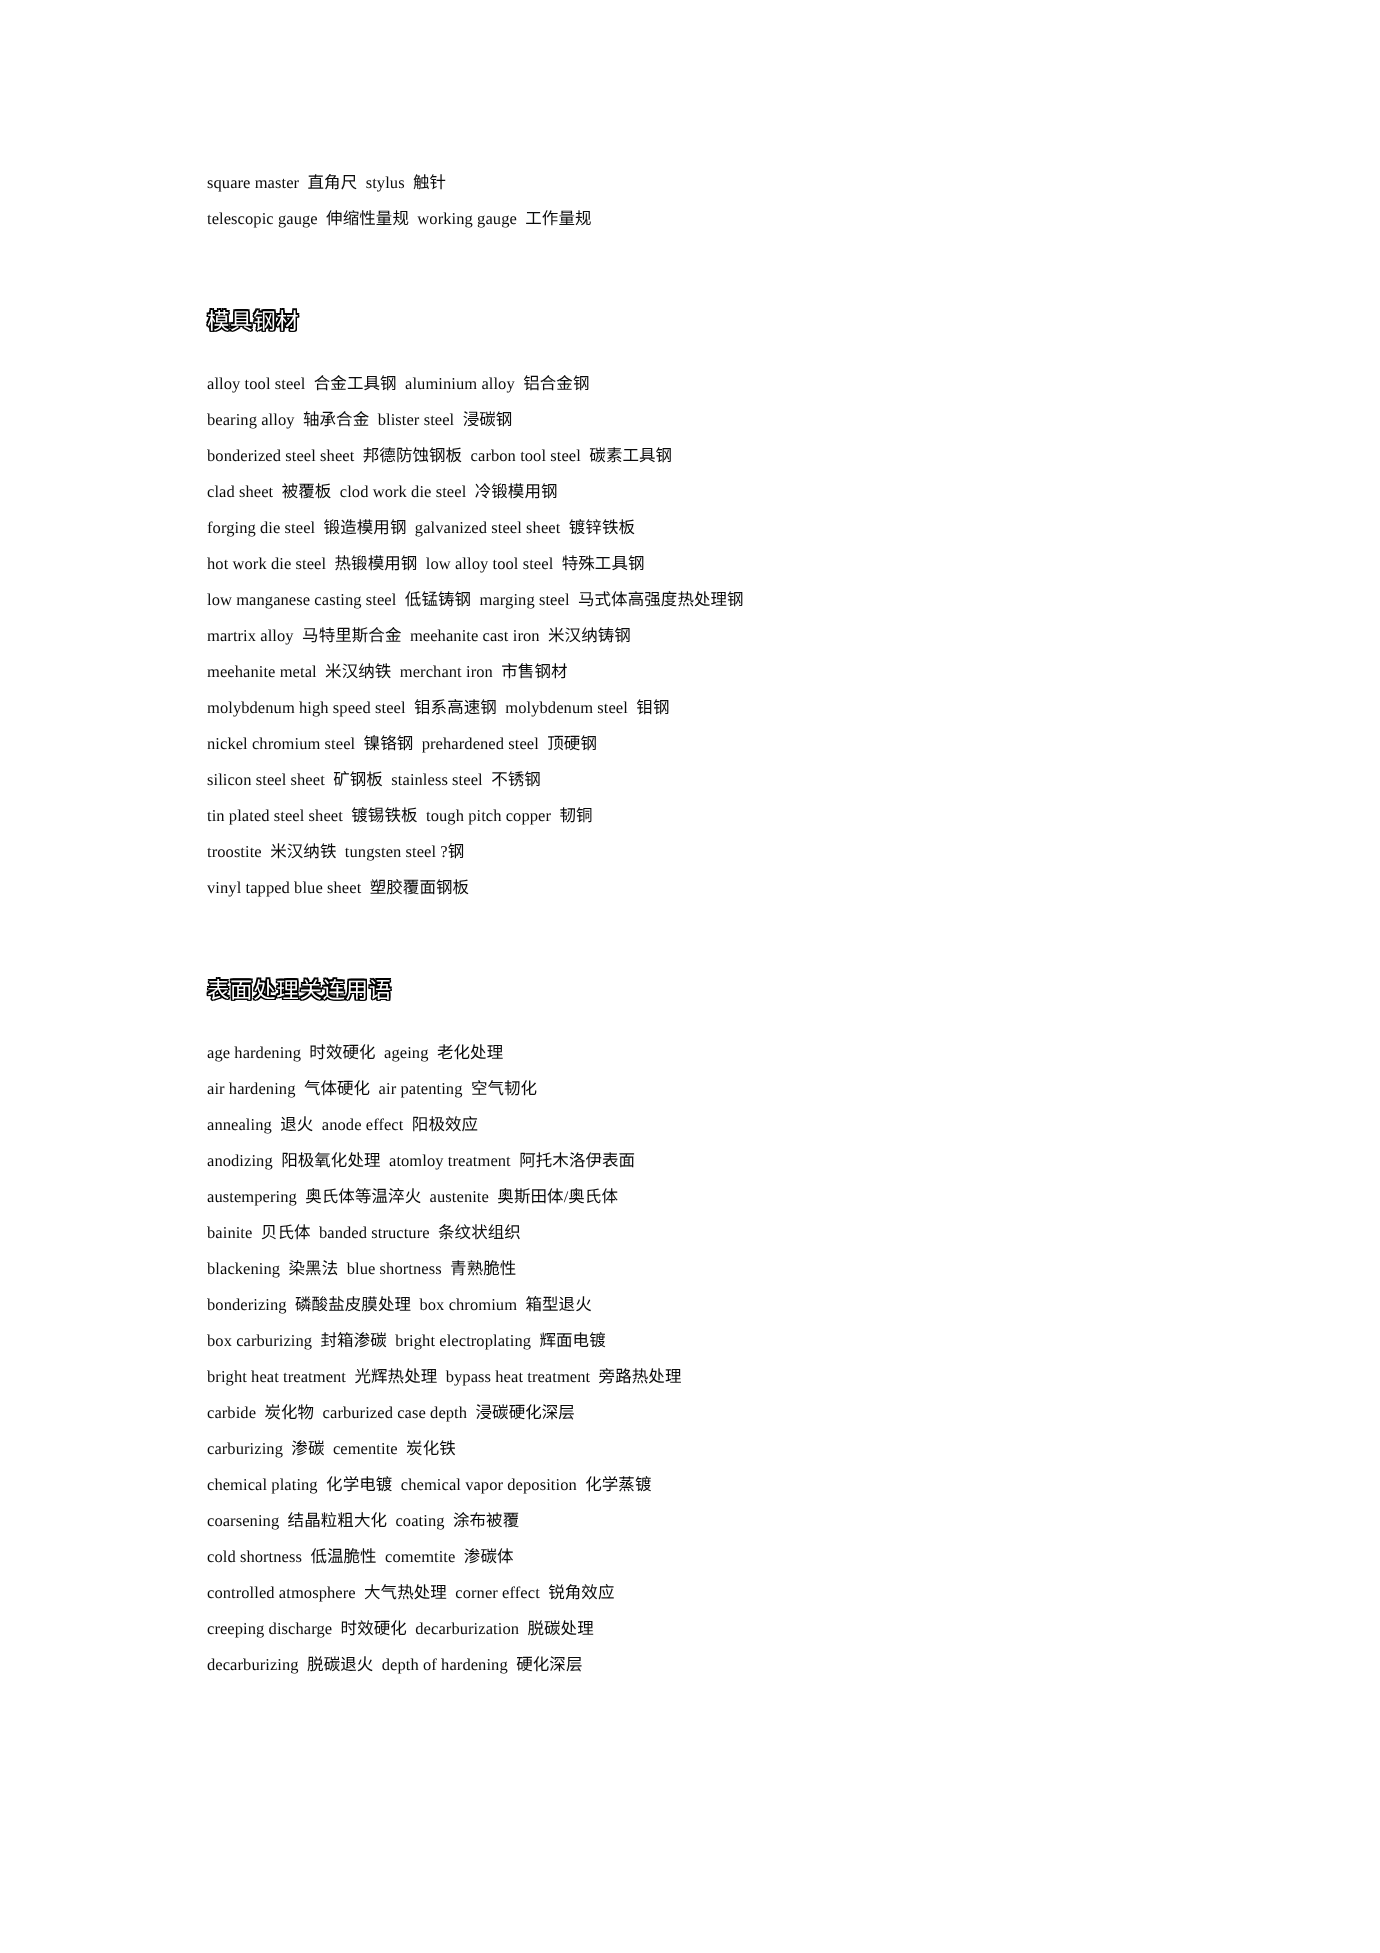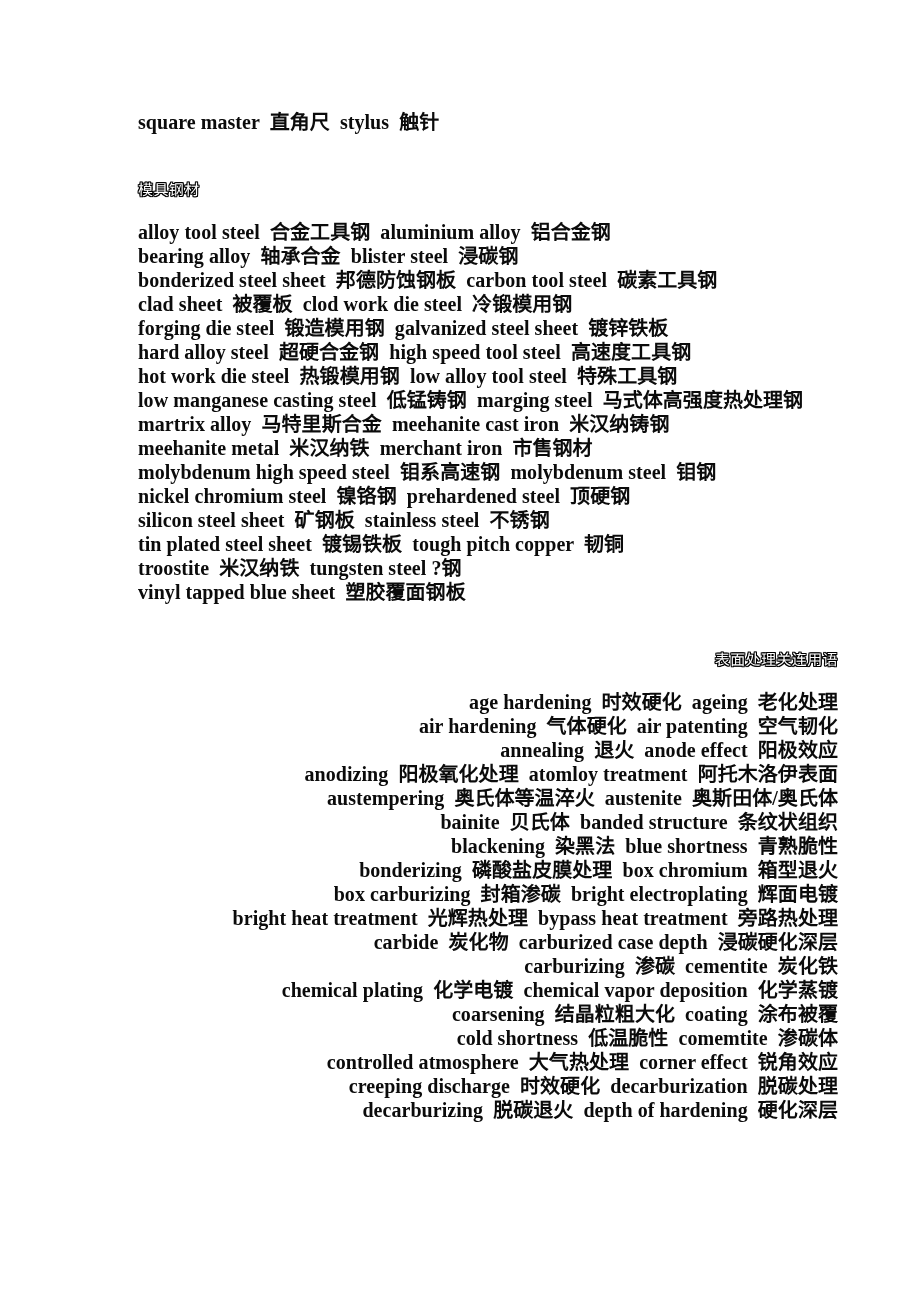--- a/index.html
+++ b/index.html
@@ -24,33 +24,31 @@
     box-sizing: border-box;
     padding: 110px 0 0 138px;
   }
 
   .doc-body {
     width: 700px;
   }
 
   
   .entry-line {
-    font-size: 20px;
+    font-size: 11px;
     line-height: 24px;
     white-space: pre;
     letter-spacing: 0.05px;
     color: #0b0b0b;
     font-family: "Liberation Serif", "DejaVu Serif", serif;
-    font-weight: bold;
   }
 
   
   .section + .section {
     margin-top: 0;
-    text-align: right;
   }
   .entry-block {
     margin: 0;
     padding: 0;
   }
 
   
   .section-heading {
     font-family: "DejaVu Sans", "Liberation Sans", sans-serif;
     font-size: 15px;
@@ -78,34 +76,34 @@
   .gap-after-heading  { height: 20px; }
 </style>
 </head>
 <body>
 
 <div class="page">
   <div class="doc-body">
 
     <div class="entry-block">
       <div class="entry-line">square master  直角尺  stylus  触针</div>
+      <div class="entry-line">telescopic gauge  伸缩性量规  working gauge  工作量规</div>
     </div>
 
     <div class="section">
       <div class="gap-before-heading"></div>
       <div class="section-heading">模具钢材</div>
       <div class="gap-after-heading"></div>
 
       <div class="entry-block">
         <div class="entry-line">alloy tool steel  合金工具钢  aluminium alloy  铝合金钢</div>
         <div class="entry-line">bearing alloy  轴承合金  blister steel  浸碳钢</div>
         <div class="entry-line">bonderized steel sheet  邦德防蚀钢板  carbon tool steel  碳素工具钢</div>
         <div class="entry-line">clad sheet  被覆板  clod work die steel  冷锻模用钢</div>
         <div class="entry-line">forging die steel  锻造模用钢  galvanized steel sheet  镀锌铁板</div>
-        <div class="entry-line">hard alloy steel  超硬合金钢  high speed tool steel  高速度工具钢</div>
         <div class="entry-line">hot work die steel  热锻模用钢  low alloy tool steel  特殊工具钢</div>
         <div class="entry-line">low manganese casting steel  低锰铸钢  marging steel  马式体高强度热处理钢</div>
         <div class="entry-line">martrix alloy  马特里斯合金  meehanite cast iron  米汉纳铸钢</div>
         <div class="entry-line">meehanite metal  米汉纳铁  merchant iron  市售钢材</div>
         <div class="entry-line">molybdenum high speed steel  钼系高速钢  molybdenum steel  钼钢</div>
         <div class="entry-line">nickel chromium steel  镍铬钢  prehardened steel  顶硬钢</div>
         <div class="entry-line">silicon steel sheet  矿钢板  stainless steel  不锈钢</div>
         <div class="entry-line">tin plated steel sheet  镀锡铁板  tough pitch copper  韧铜</div>
         <div class="entry-line">troostite  米汉纳铁  tungsten steel ?钢</div>
         <div class="entry-line">vinyl tapped blue sheet  塑胶覆面钢板</div>

